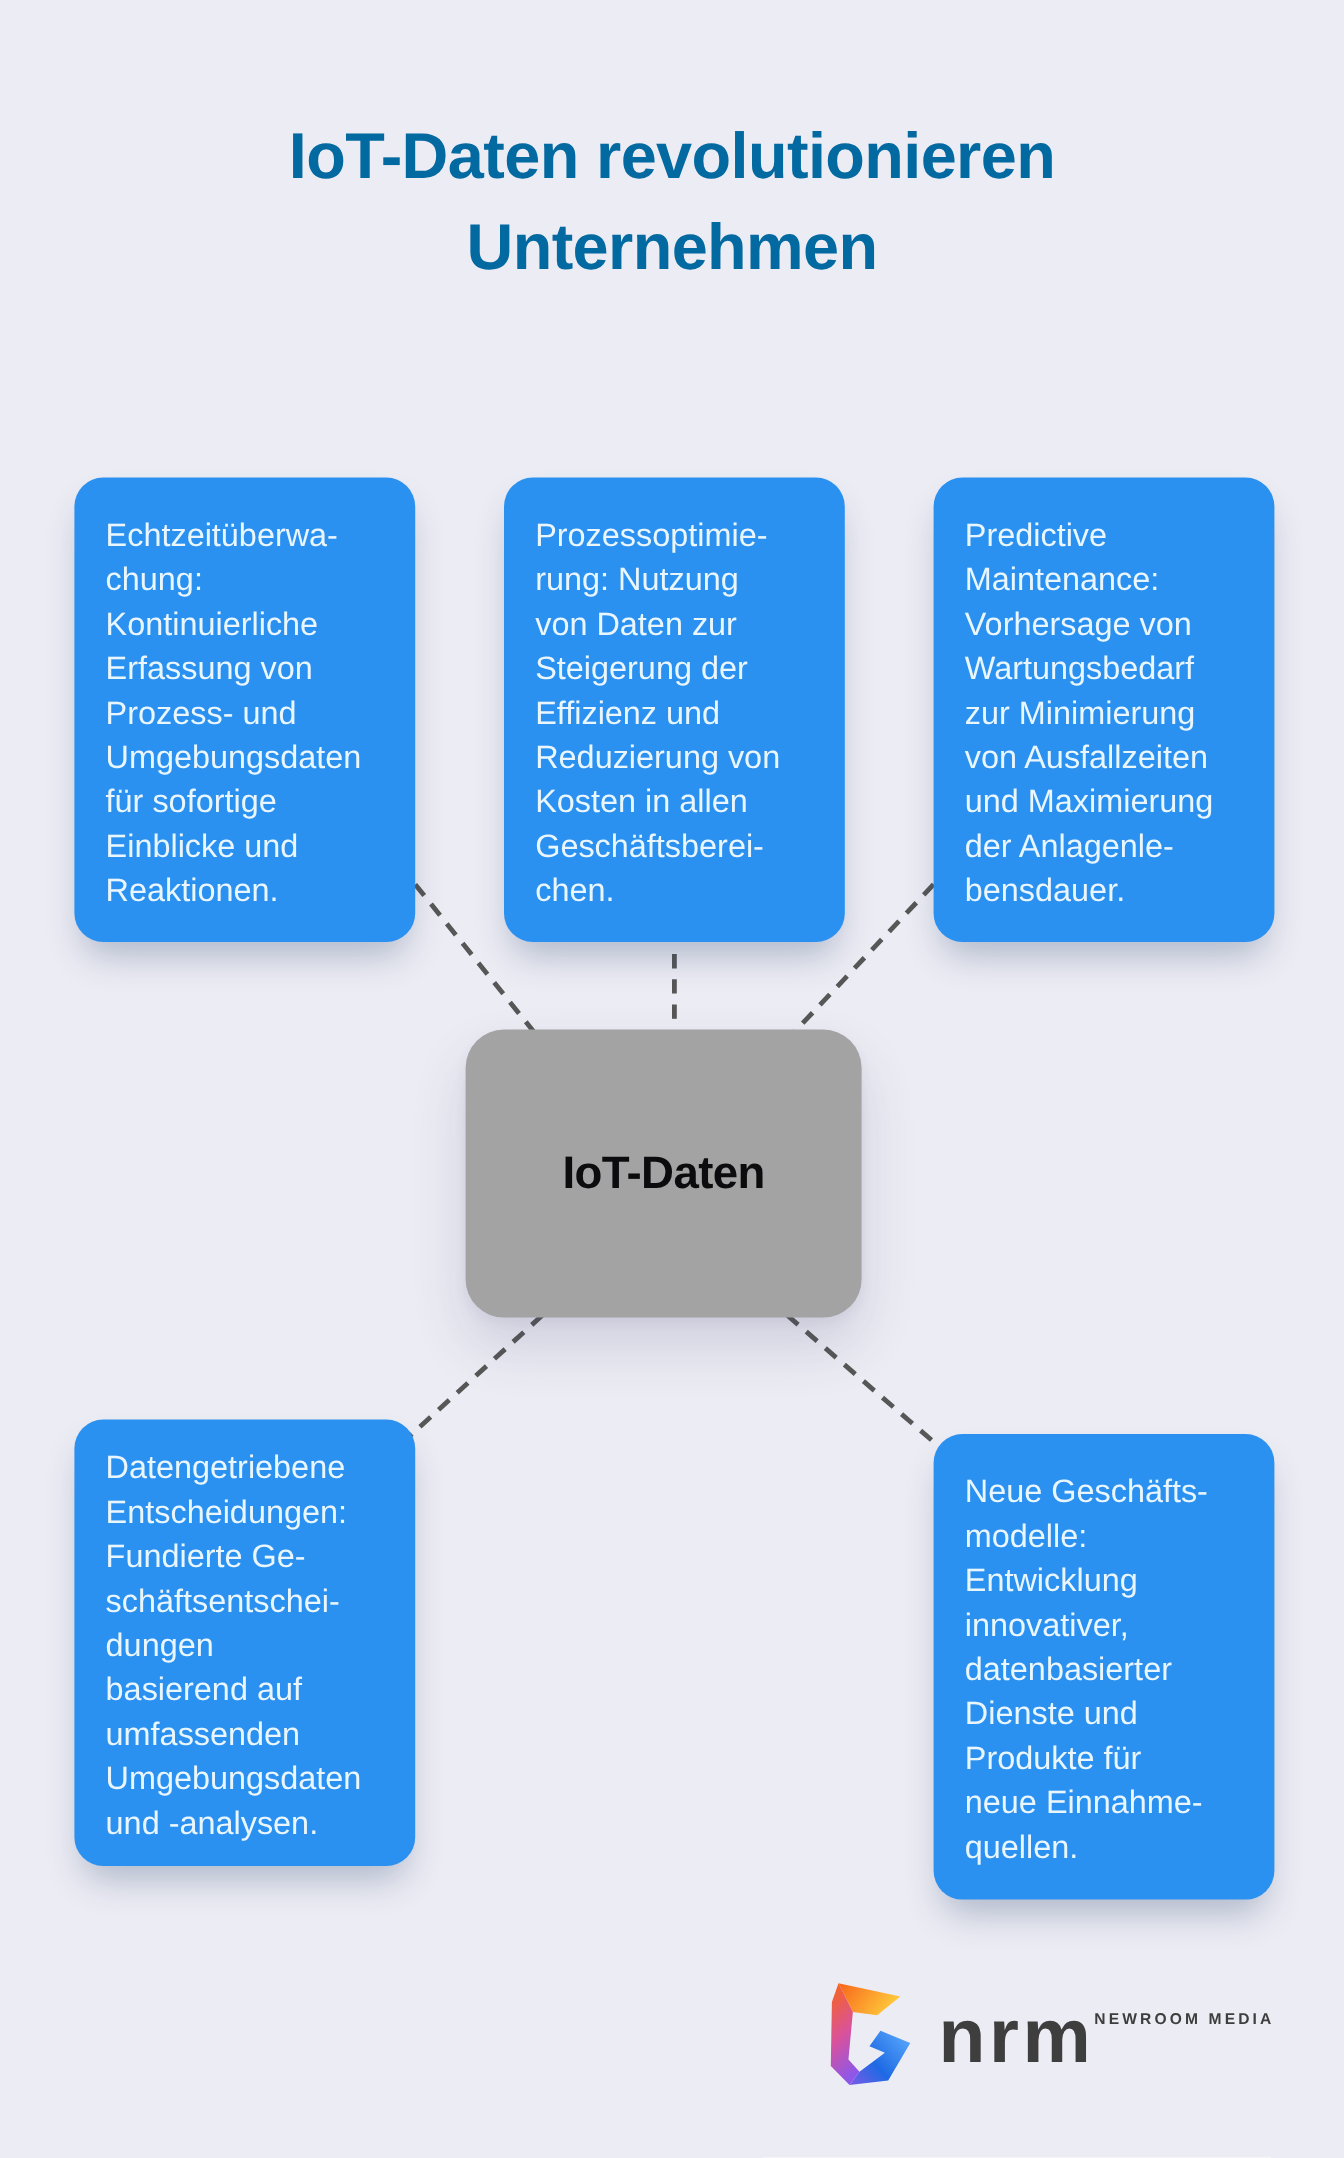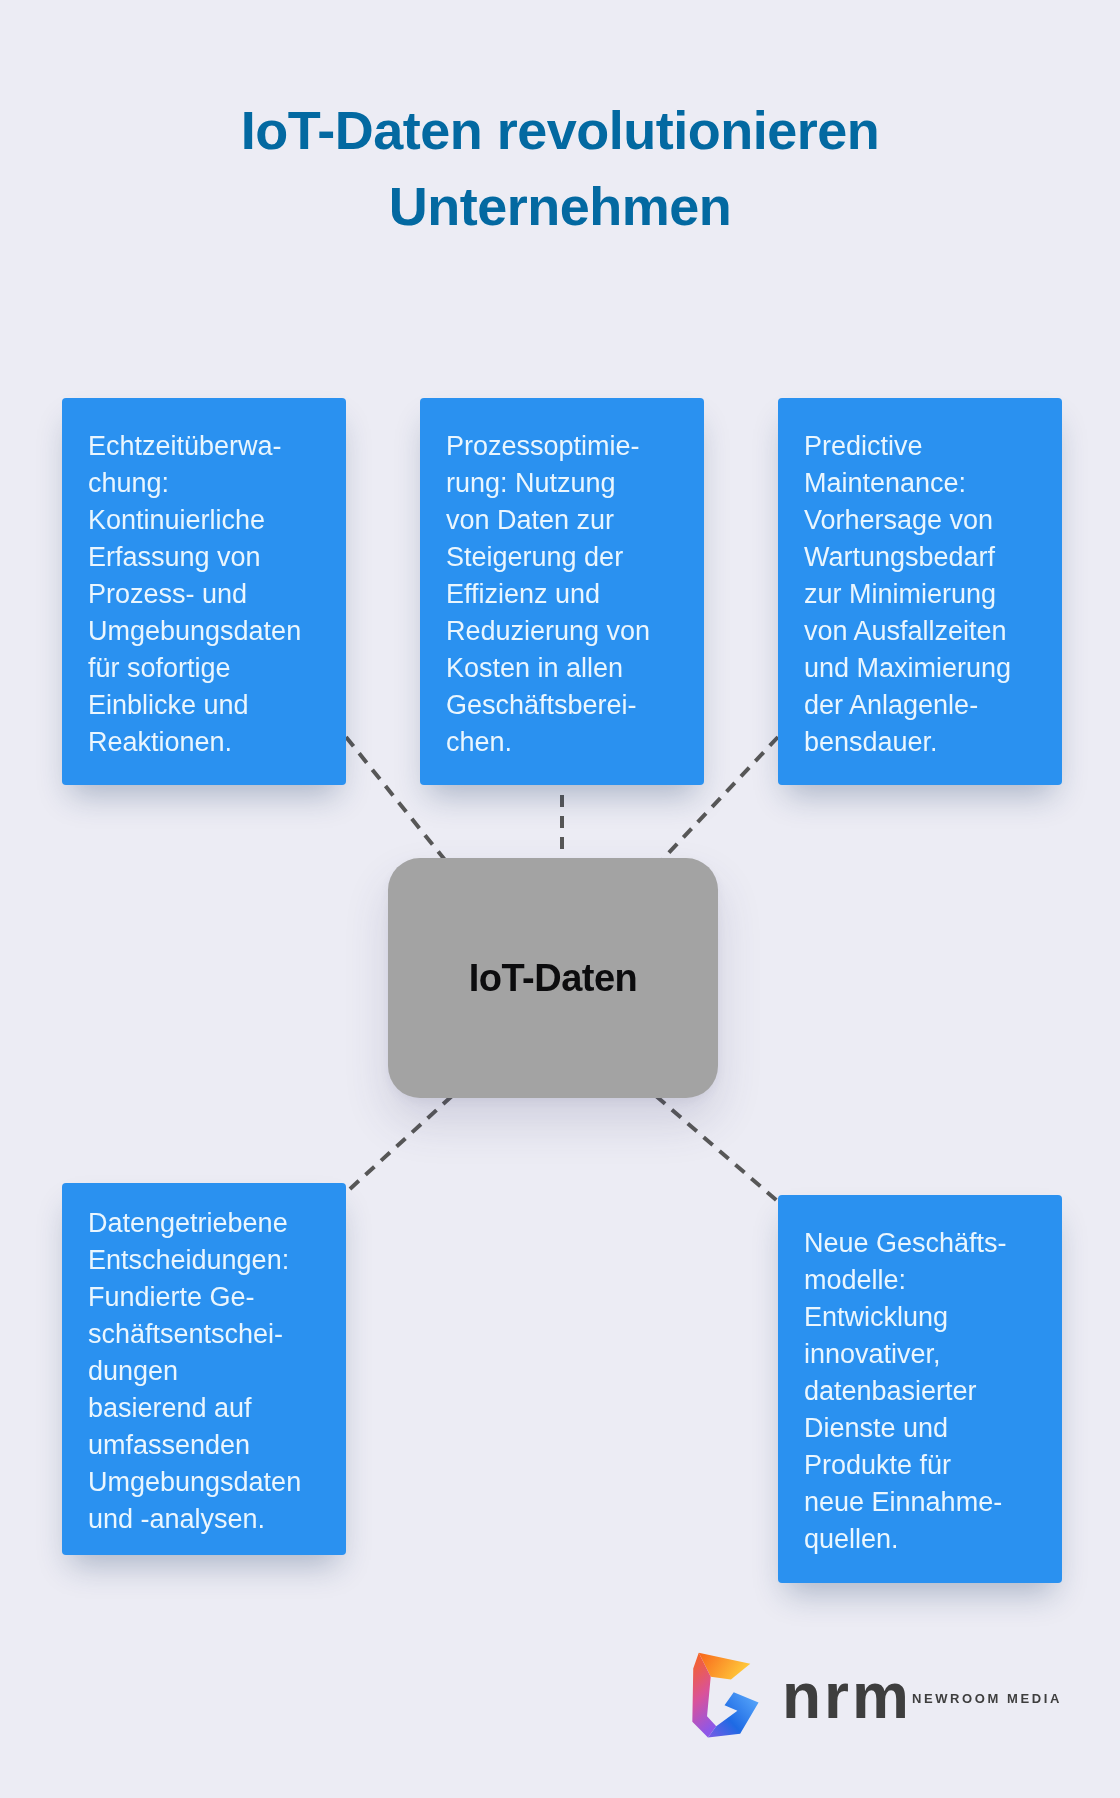--- a/index.html
+++ b/index.html
@@ -20,21 +20,21 @@
     letter-spacing:-0.5px;
     color:#0369a1;
   }
   svg.connectors{
     position:absolute;left:0;top:0;width:1120px;height:1798px;
   }
   .node{
     position:absolute;
     width:284px;
     background:#2A91F0;
-    border-radius:4px;
+    border-radius:24px;
     box-shadow:0 18px 30px -8px rgba(25,55,100,0.30);
     box-sizing:border-box;
     padding:30px 26px 0 26px;
   }
   .node .node-text{
     color:#EAF6FE;
     font-size:27px;
     line-height:37px;
     white-space:pre-line;
   }
@@ -62,21 +62,21 @@
     top:1650px;right:58px;
     display:flex;align-items:center;gap:16px;
   }
   .logo-mark{width:94px;height:92px;display:block;}
   .logo-text{display:flex;flex-direction:row;align-items:flex-start;}
   .logo-wordmark{
     font-size:64px;line-height:54px;font-weight:700;
     color:#3E3E3E;letter-spacing:3px;
   }
   .logo-subtitle{
-    margin-top:22px;
+    margin-top:6px;
     font-size:13px;font-weight:700;
     letter-spacing:2.6px;
     color:#3E3E3E;
   }
 </style>
 </head>
 <body>
 
 <div id="canvas">
 

